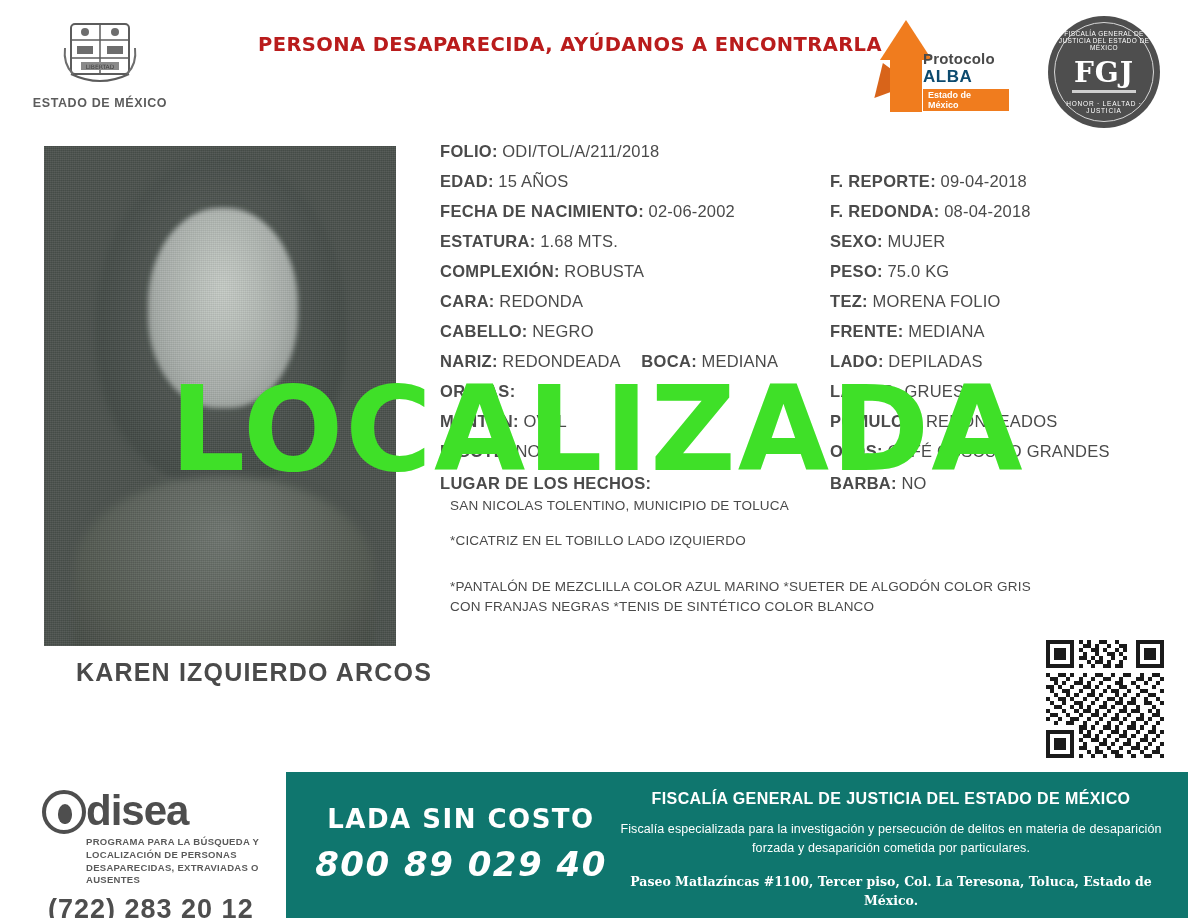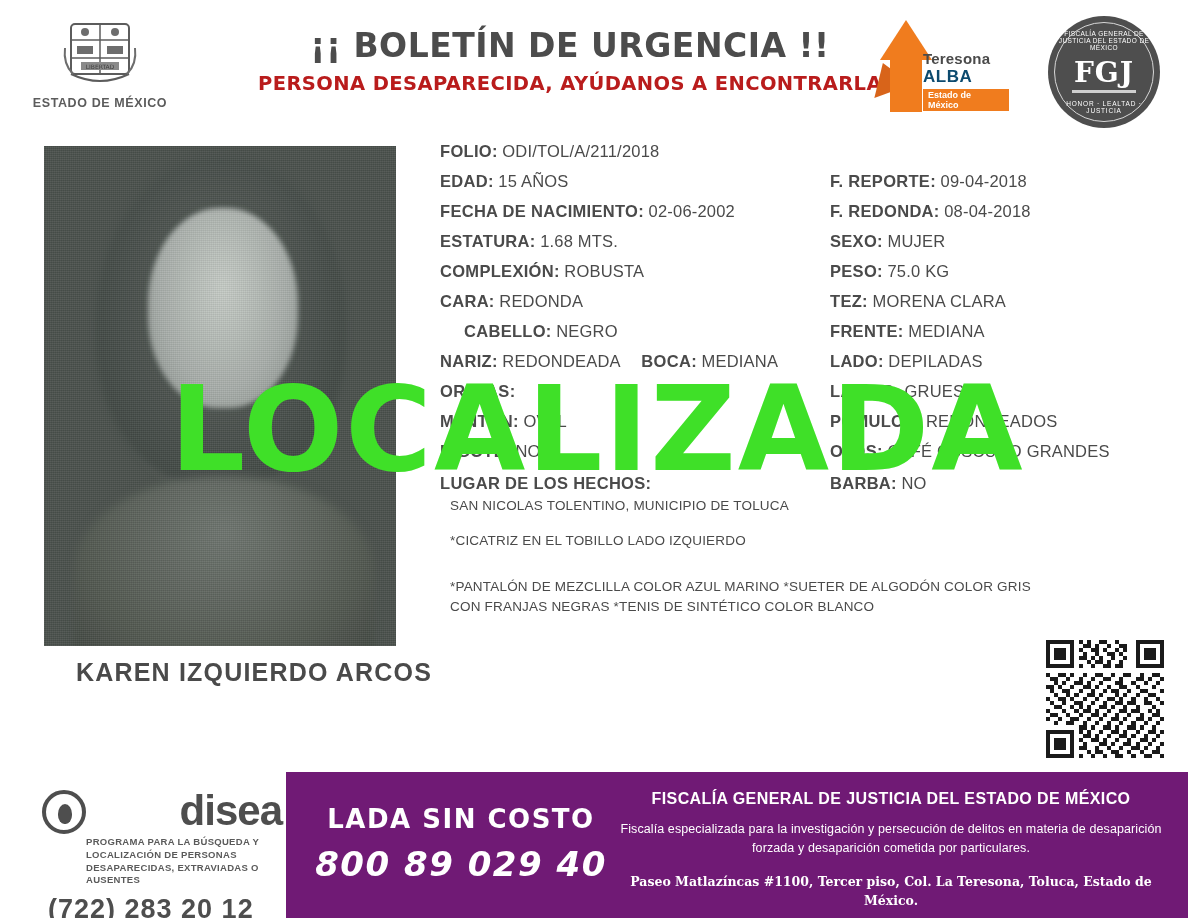--- a/index.html
+++ b/index.html
@@ -257,21 +257,21 @@
     position: absolute;
     right: 24px; top: 640px;
     width: 118px; height: 118px;
   }
 
   
   .footer-bar {
     position: absolute;
     left: 286px; top: 772px;
     width: 902px; height: 146px;
-    background: #701a75;
+    background: #0f766e;
     color: #ffffff;
   }
   .footer-left {
     position: absolute;
     left: 0; top: 772px;
     width: 286px; height: 146px;
   }
   .disea-logo {
     position: absolute;
     left: 42px; top: 18px;
@@ -382,32 +382,31 @@
         <rect x="24" y="44" width="38" height="8" fill="#8a8a8a"></rect>
         <text x="43" y="51" font-size="6" fill="#3f3f3f" text-anchor="middle" font-family="DejaVu Sans, sans-serif">LIBERTAD</text>
         <path d="M8 30 q-2 16 8 26" fill="none" stroke="#6d6d6d" stroke-width="2"></path>
         <path d="M78 30 q2 16 -8 26" fill="none" stroke="#6d6d6d" stroke-width="2"></path>
       </svg>
     </div>
     <div class="emblem-caption">ESTADO DE MÉXICO</div>
   </div>
 
   <div class="title-block">
-    <div class="title-main">¡¡ BOLETÍN DE URGENCIA !!</div>
     <div class="title-sub">PERSONA DESAPARECIDA, AYÚDANOS A ENCONTRARLA</div>
   </div>
 
   <div class="alba-logo">
     <div class="alba-arrow">
       <div class="a3"></div>
       <div class="a1"></div>
       <div class="a2"></div>
     </div>
     <div class="alba-text">
-      <div class="alba-l1">Teresona</div>
+      <div class="alba-l1">Protocolo</div>
       <div class="alba-l2">ALBA</div>
       <div class="alba-l3">Estado de México</div>
     </div>
   </div>
 
   <div class="fgj-seal">
     <div class="ring"></div>
     <div class="fgj-top">FISCALÍA GENERAL DE JUSTICIA DEL ESTADO DE MÉXICO</div>
     <div class="fgj-letters">FGJ</div>
     <div class="fgj-bar"></div>
@@ -466,24 +465,24 @@
     <span class="lbl">PESO:</span>
     <span class="val">75.0 KG</span>
   </div>
 
   <div class="row colL" style="top:156px;">
     <span class="lbl">CARA:</span>
     <span class="val">REDONDA</span>
   </div>
   <div class="row colR" style="top:156px;">
     <span class="lbl">TEZ:</span>
-    <span class="val">MORENA CLARA</span>
-  </div>
-
-  <div class="row colL" style="top:186px;margin-left:24px;">
+    <span class="val">MORENA FOLIO</span>
+  </div>
+
+  <div class="row colL" style="top:186px;">
     <span class="lbl">CABELLO:</span>
     <span class="val">NEGRO</span>
   </div>
   <div class="row colR" style="top:186px;">
     <span class="lbl">FRENTE:</span>
     <span class="val">MEDIANA</span>
   </div>
 
   <div class="row colL" style="top:216px;">
     <span class="lbl">NARIZ:</span>
@@ -767,21 +766,21 @@
         <rect x="17" y="28" width="2" height="1"></rect>
         <rect x="21" y="28" width="1" height="1"></rect>
         <rect x="24" y="28" width="2" height="1"></rect>
         <rect x="28" y="28" width="1" height="1"></rect>
     </g>
   </svg>
 </div>
 
 <div class="footer-left">
   <div class="disea-logo">
-    <div style="position:relative;text-align:right;">
+    <div style="position:relative;">
       <div class="disea-mark"></div>
       <div class="disea-word">disea</div>
     </div>
     <div class="disea-sub">PROGRAMA PARA LA BÚSQUEDA Y LOCALIZACIÓN DE PERSONAS DESAPARECIDAS, EXTRAVIADAS O AUSENTES</div>
     <div class="disea-phone">(722) 283 20 12</div>
   </div>
 </div>
 
 <div class="footer-bar">
   <div class="lada-block">

